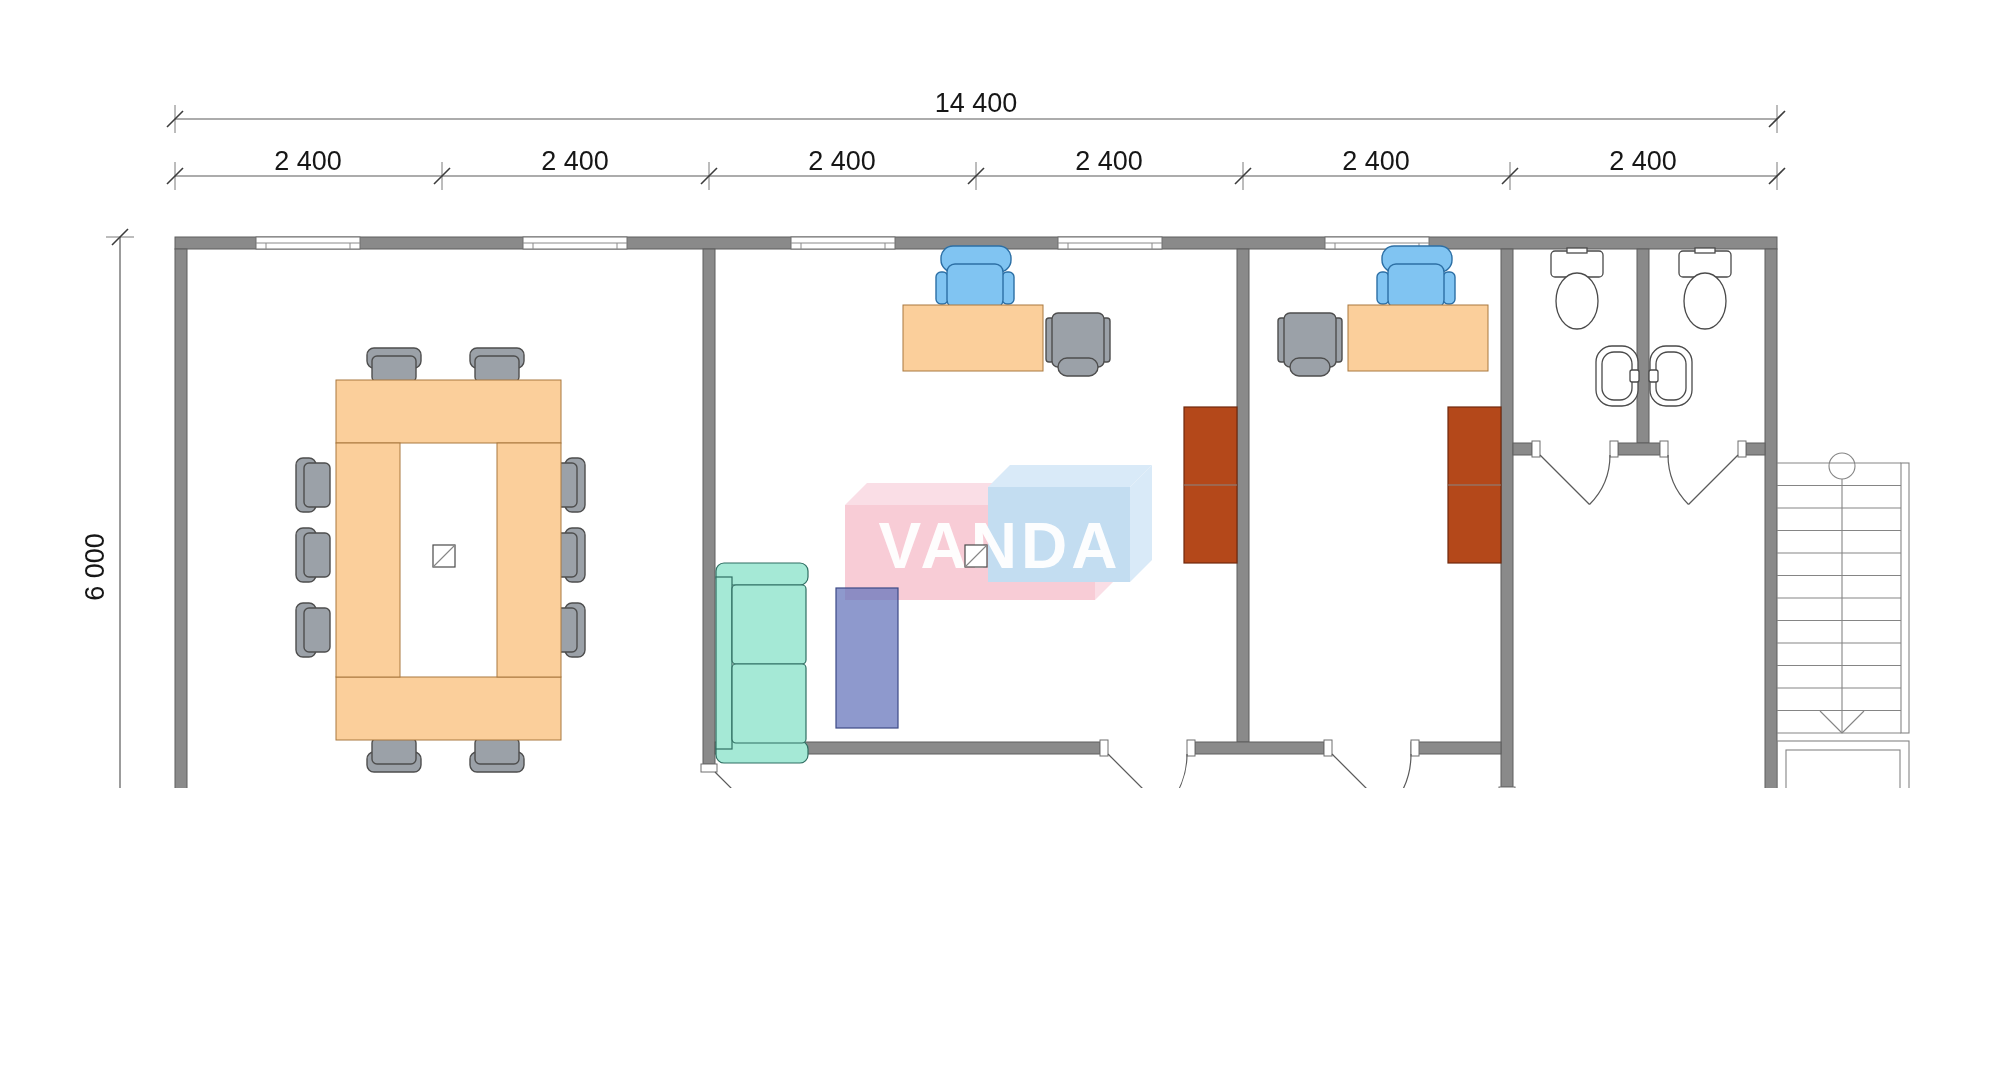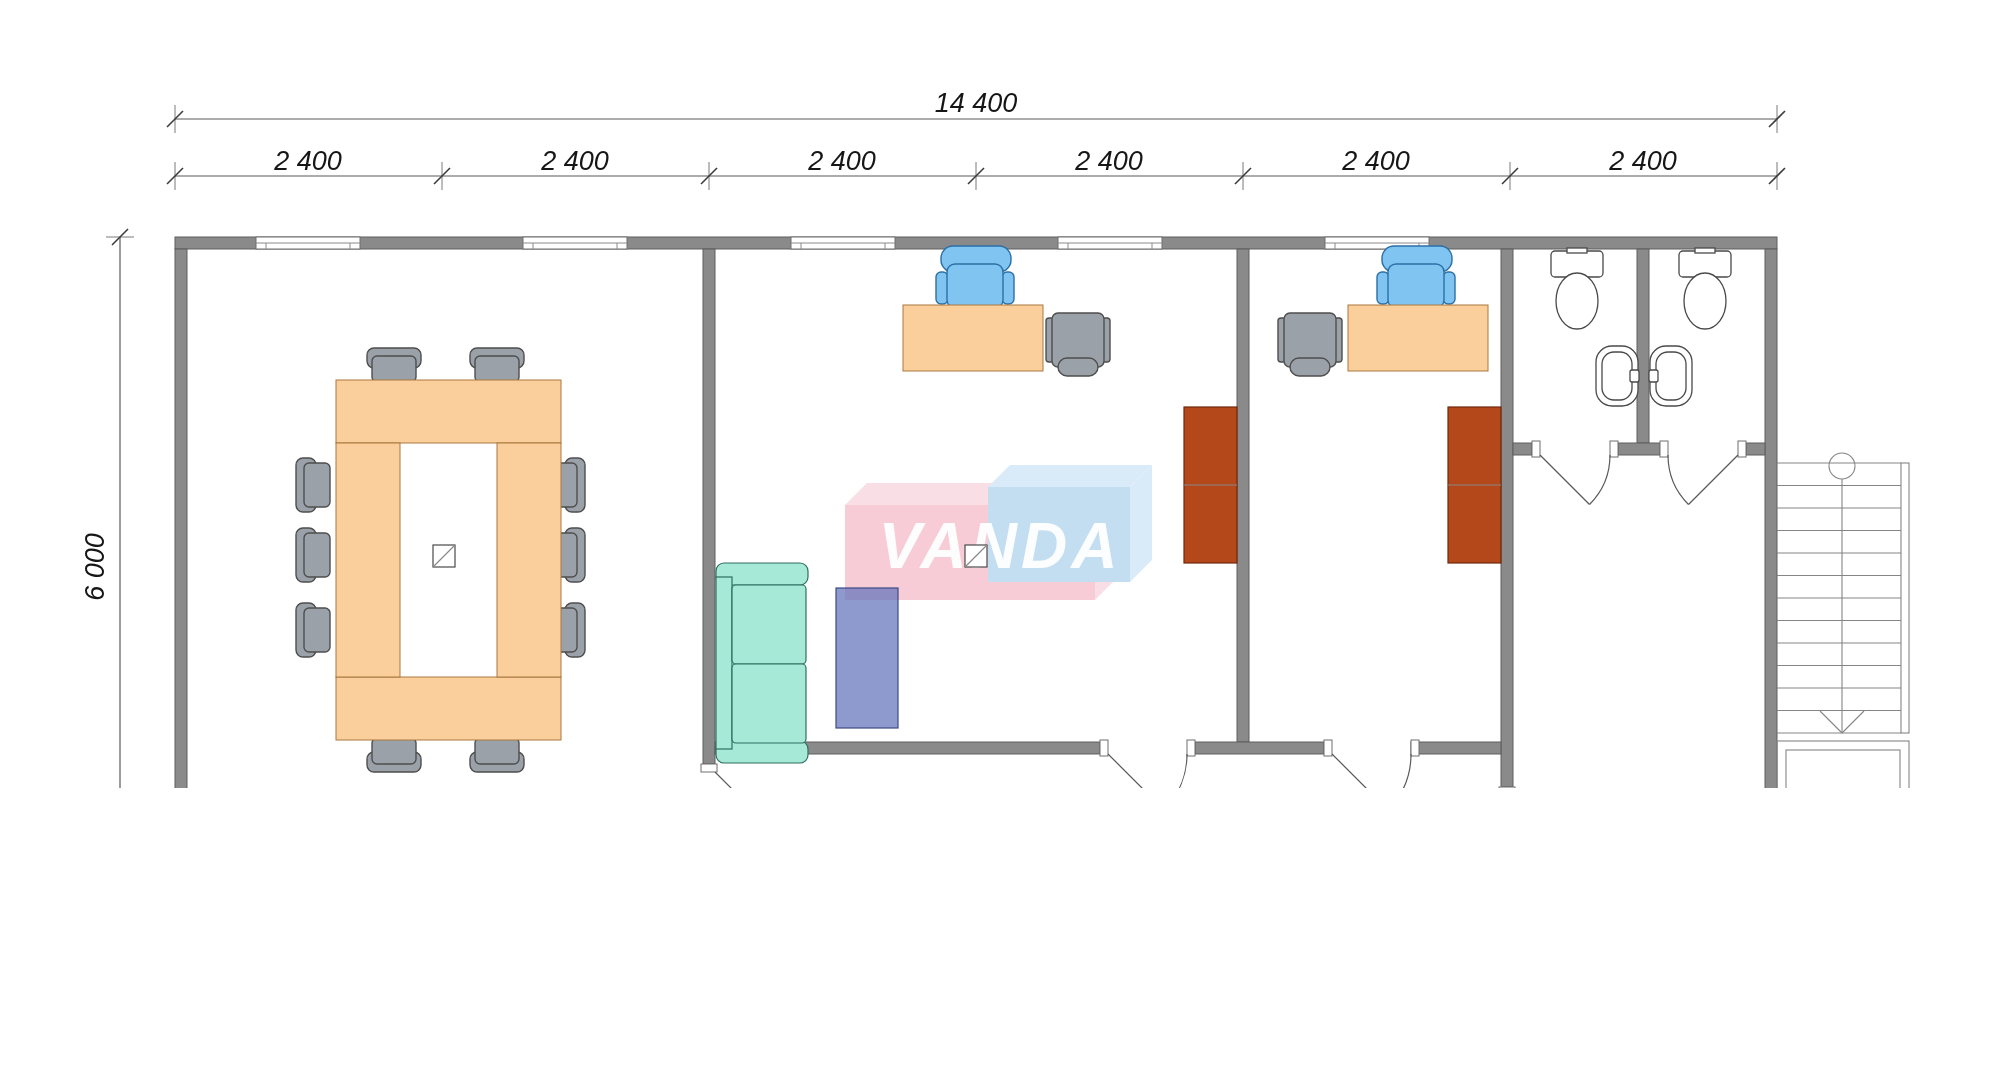--- a/index.html
+++ b/index.html
@@ -1,16 +1,16 @@
 <!DOCTYPE html>
 <html style="--wall: #8a8a8a; --wall_stroke: #5f5f5f; --wood: #fbcf9b; --wood_stroke: #a9783e; --chair_gray: #9ba1a8; --chair_stroke: #4e4e4e; --office_chair_blue: #80c4f2; --office_chair_stroke: #2c6fa5; --sofa_teal: #a5e9d6; --sofa_stroke: #2f6e62; --rug_purple: rgba(104,119,188,0.75); --cabinet_brown: #b4481a; --logo_pink: #f8ccd6; --logo_pink_light: #fadee6; --logo_blue: #c3ddf1; --logo_blue_light: #d9eaf8; --logo_text: #ffffff;"><head>
 <meta charset="utf-8">
 <style>
   html,body{margin:0;padding:0;background:#fff;}
-  .stage{width:2000px;height:788px;position:relative;background:#fff;overflow:hidden;font-style:italic;}
+  .stage{width:2000px;height:788px;position:relative;background:#fff;overflow:hidden;}
   svg{display:block;}
   text{font-family:"Liberation Sans","DejaVu Sans",sans-serif;fill:#161616;}
   .dimtxt{font-size:27px;}
   .dimline{stroke:#5a5a5a;stroke-width:1.2;}
   .tick{stroke:#3c3c3c;stroke-width:1.6;}
   .tickbar{stroke:#7a7a7a;stroke-width:1;}
   .wall{fill:var(--wall,#8a8a8a);stroke:var(--wall_stroke,#5f5f5f);stroke-width:1;}
   .jamb{fill:#ffffff;stroke:#6f6f6f;stroke-width:1;}
   .win{fill:#ffffff;stroke:#6f6f6f;stroke-width:1;}
   .winline{stroke:#8a8a8a;stroke-width:1;}

